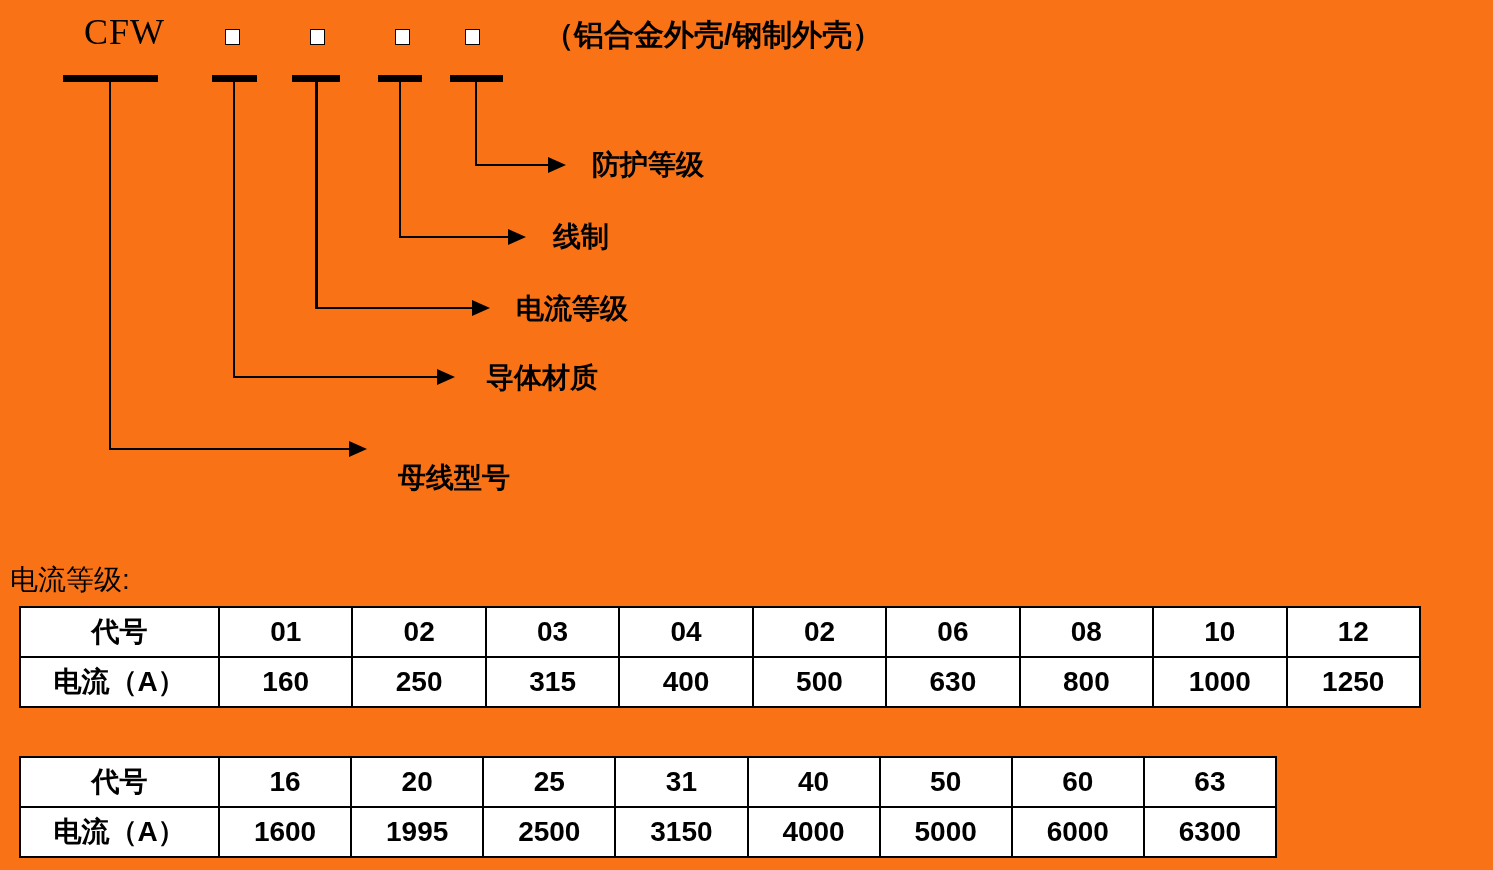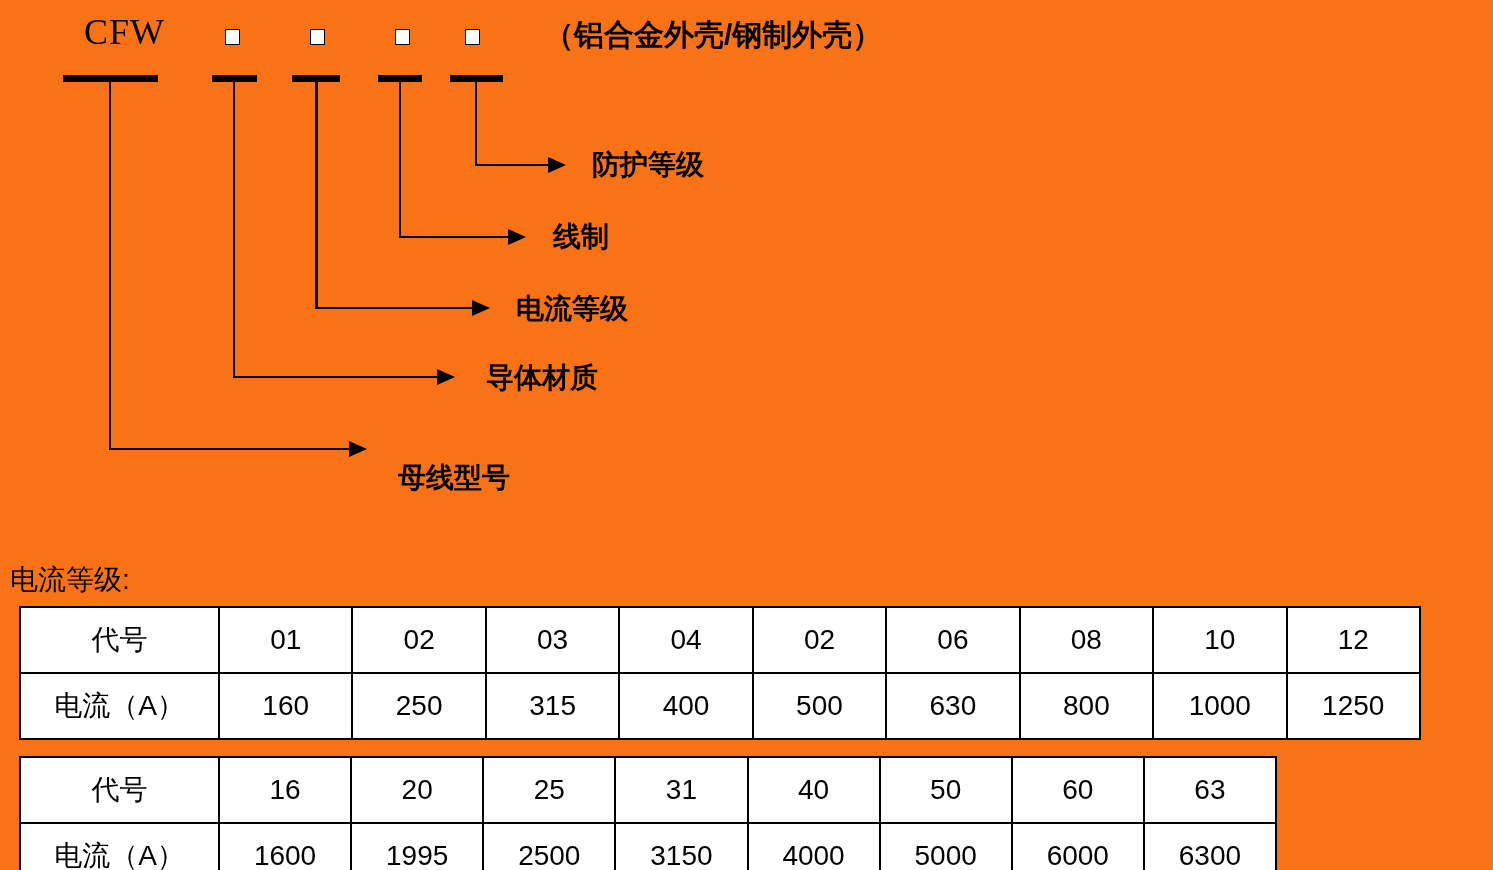--- a/index.html
+++ b/index.html
@@ -117,22 +117,22 @@
     border-collapse: collapse;
     table-layout: fixed;
     background: #fff;
   }
   table.rating td, table.rating th {
     border: 2px solid #000;
     height: 48px;
     text-align: center;
     vertical-align: middle;
     font-size: 28px;
-    font-weight: 400;
-    padding: 8px;
+    font-weight: 700;
+    padding: 0;
     white-space: nowrap;
   }
   #table-1 { left: 19px; top: 606px; width: 1402px; }
   #table-2 { left: 19px; top: 756px; width: 1258px; }
 </style>
 </head>
 <body>
 
 <div id="page">
 

